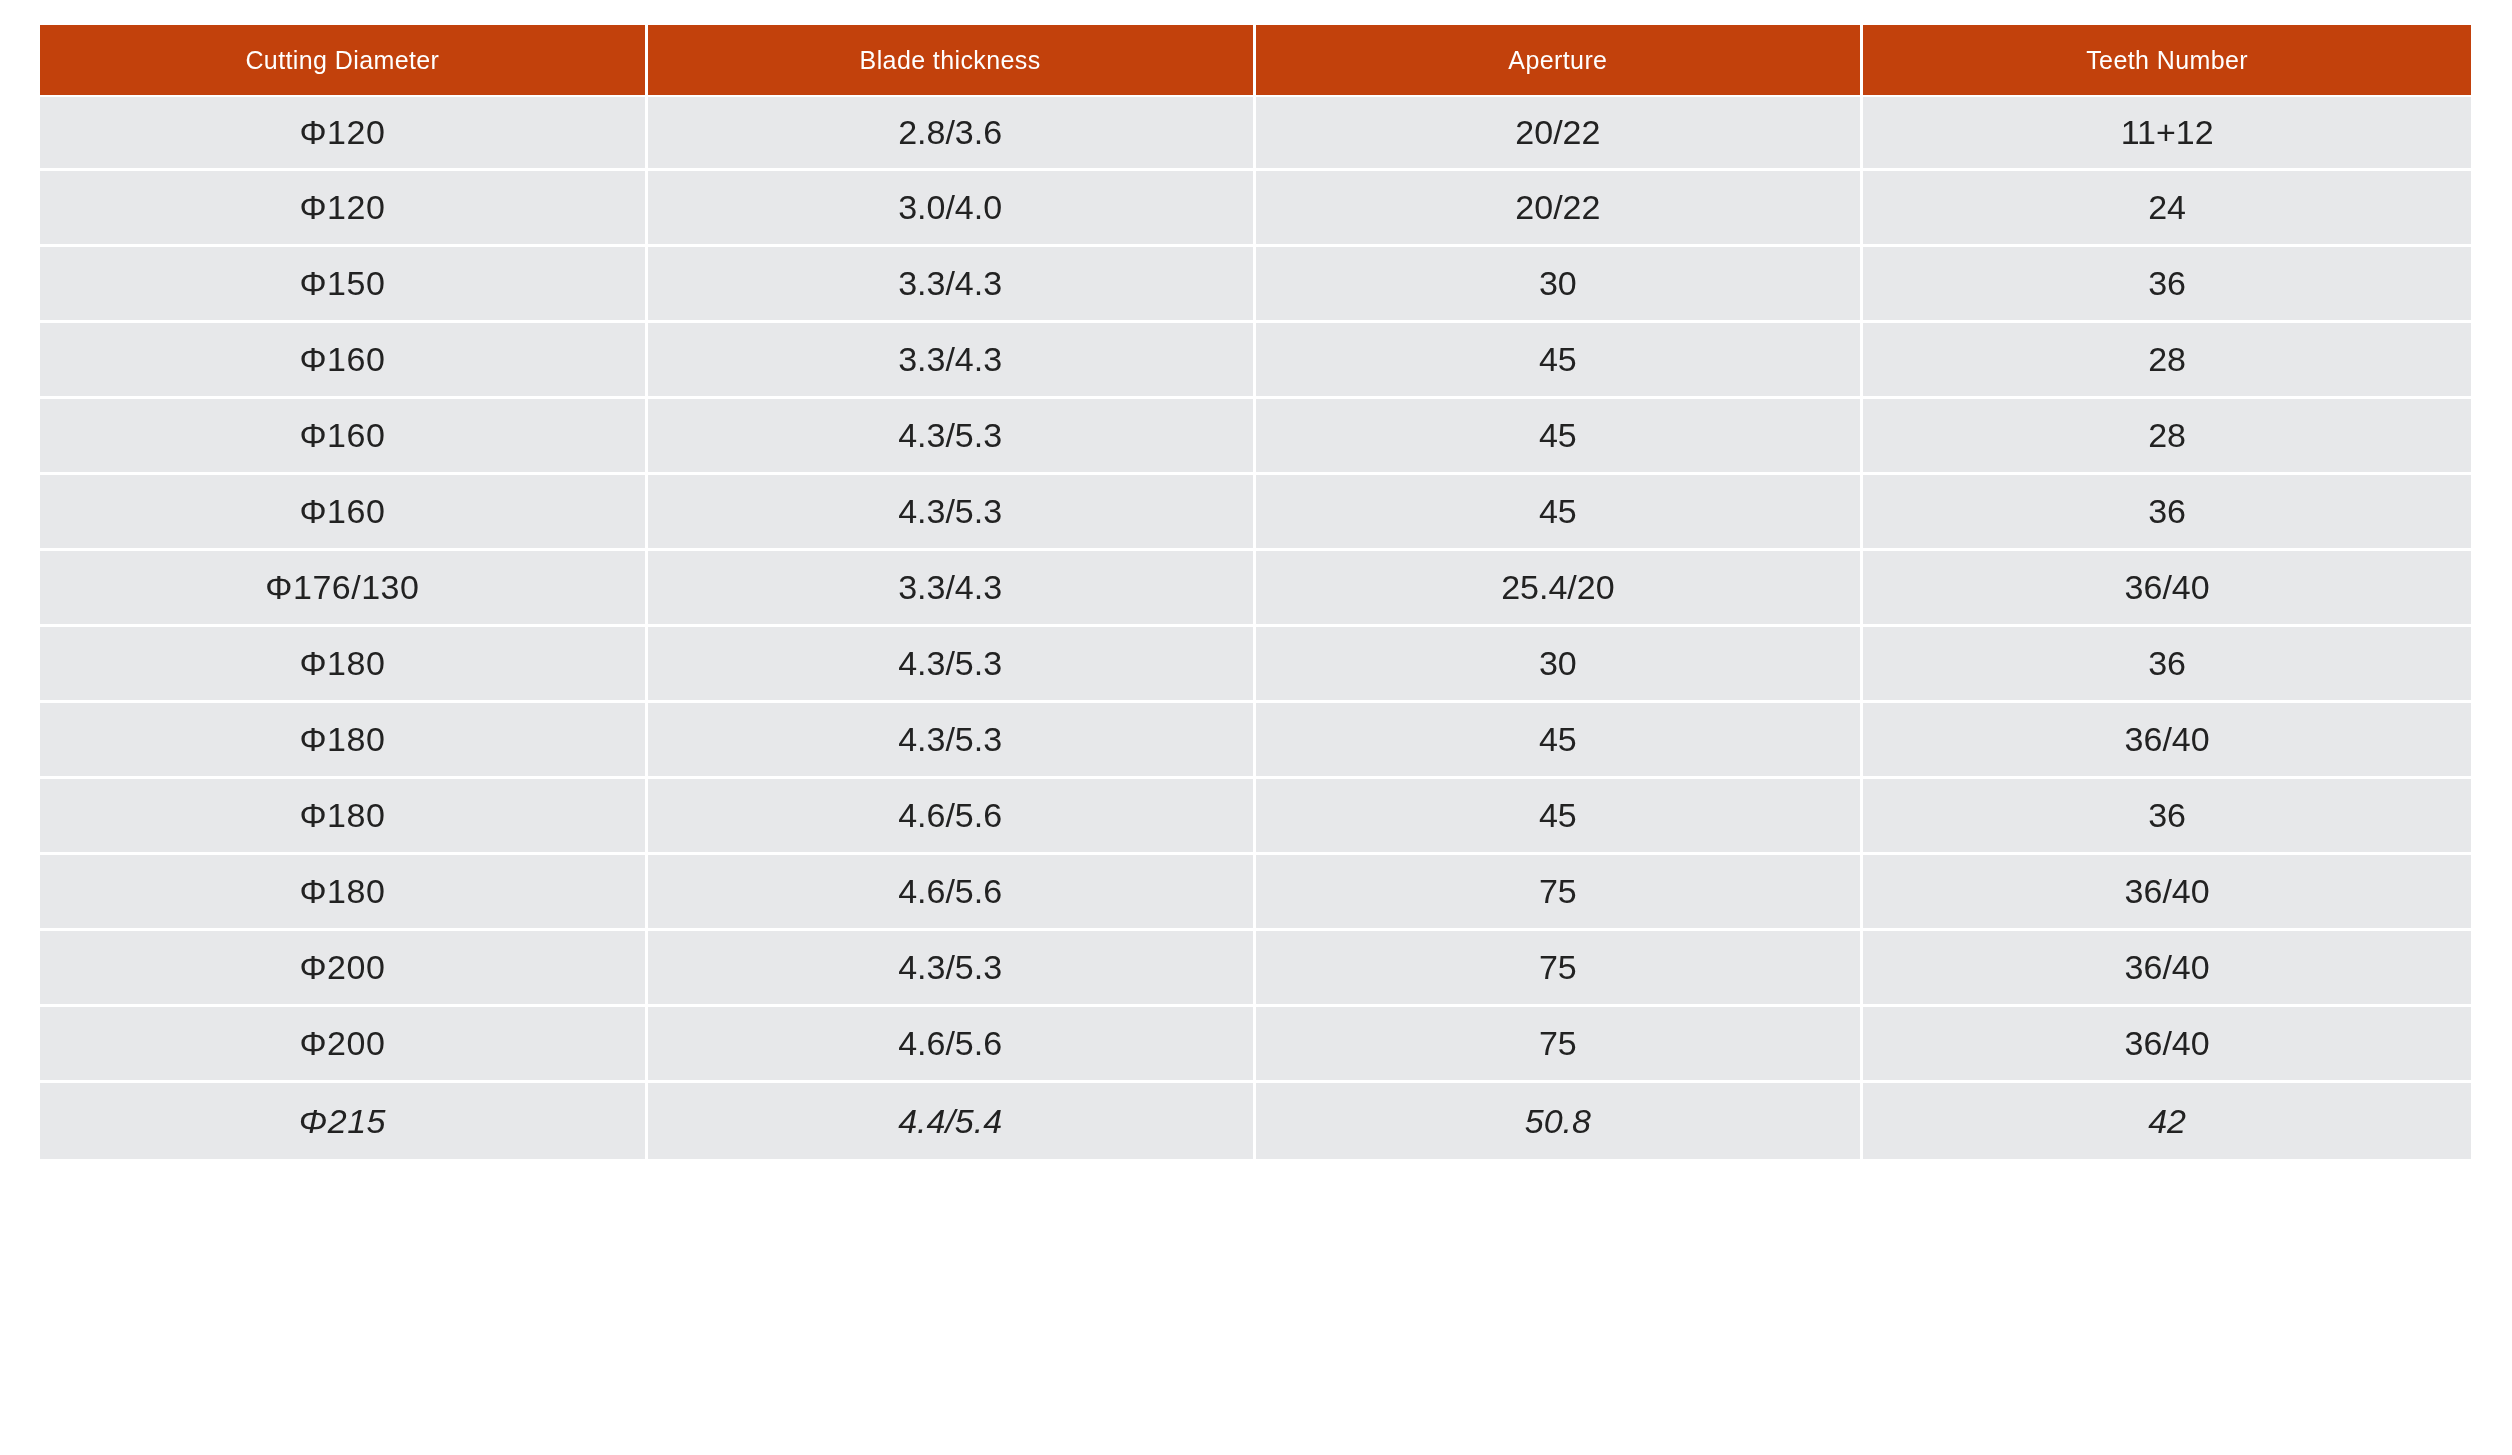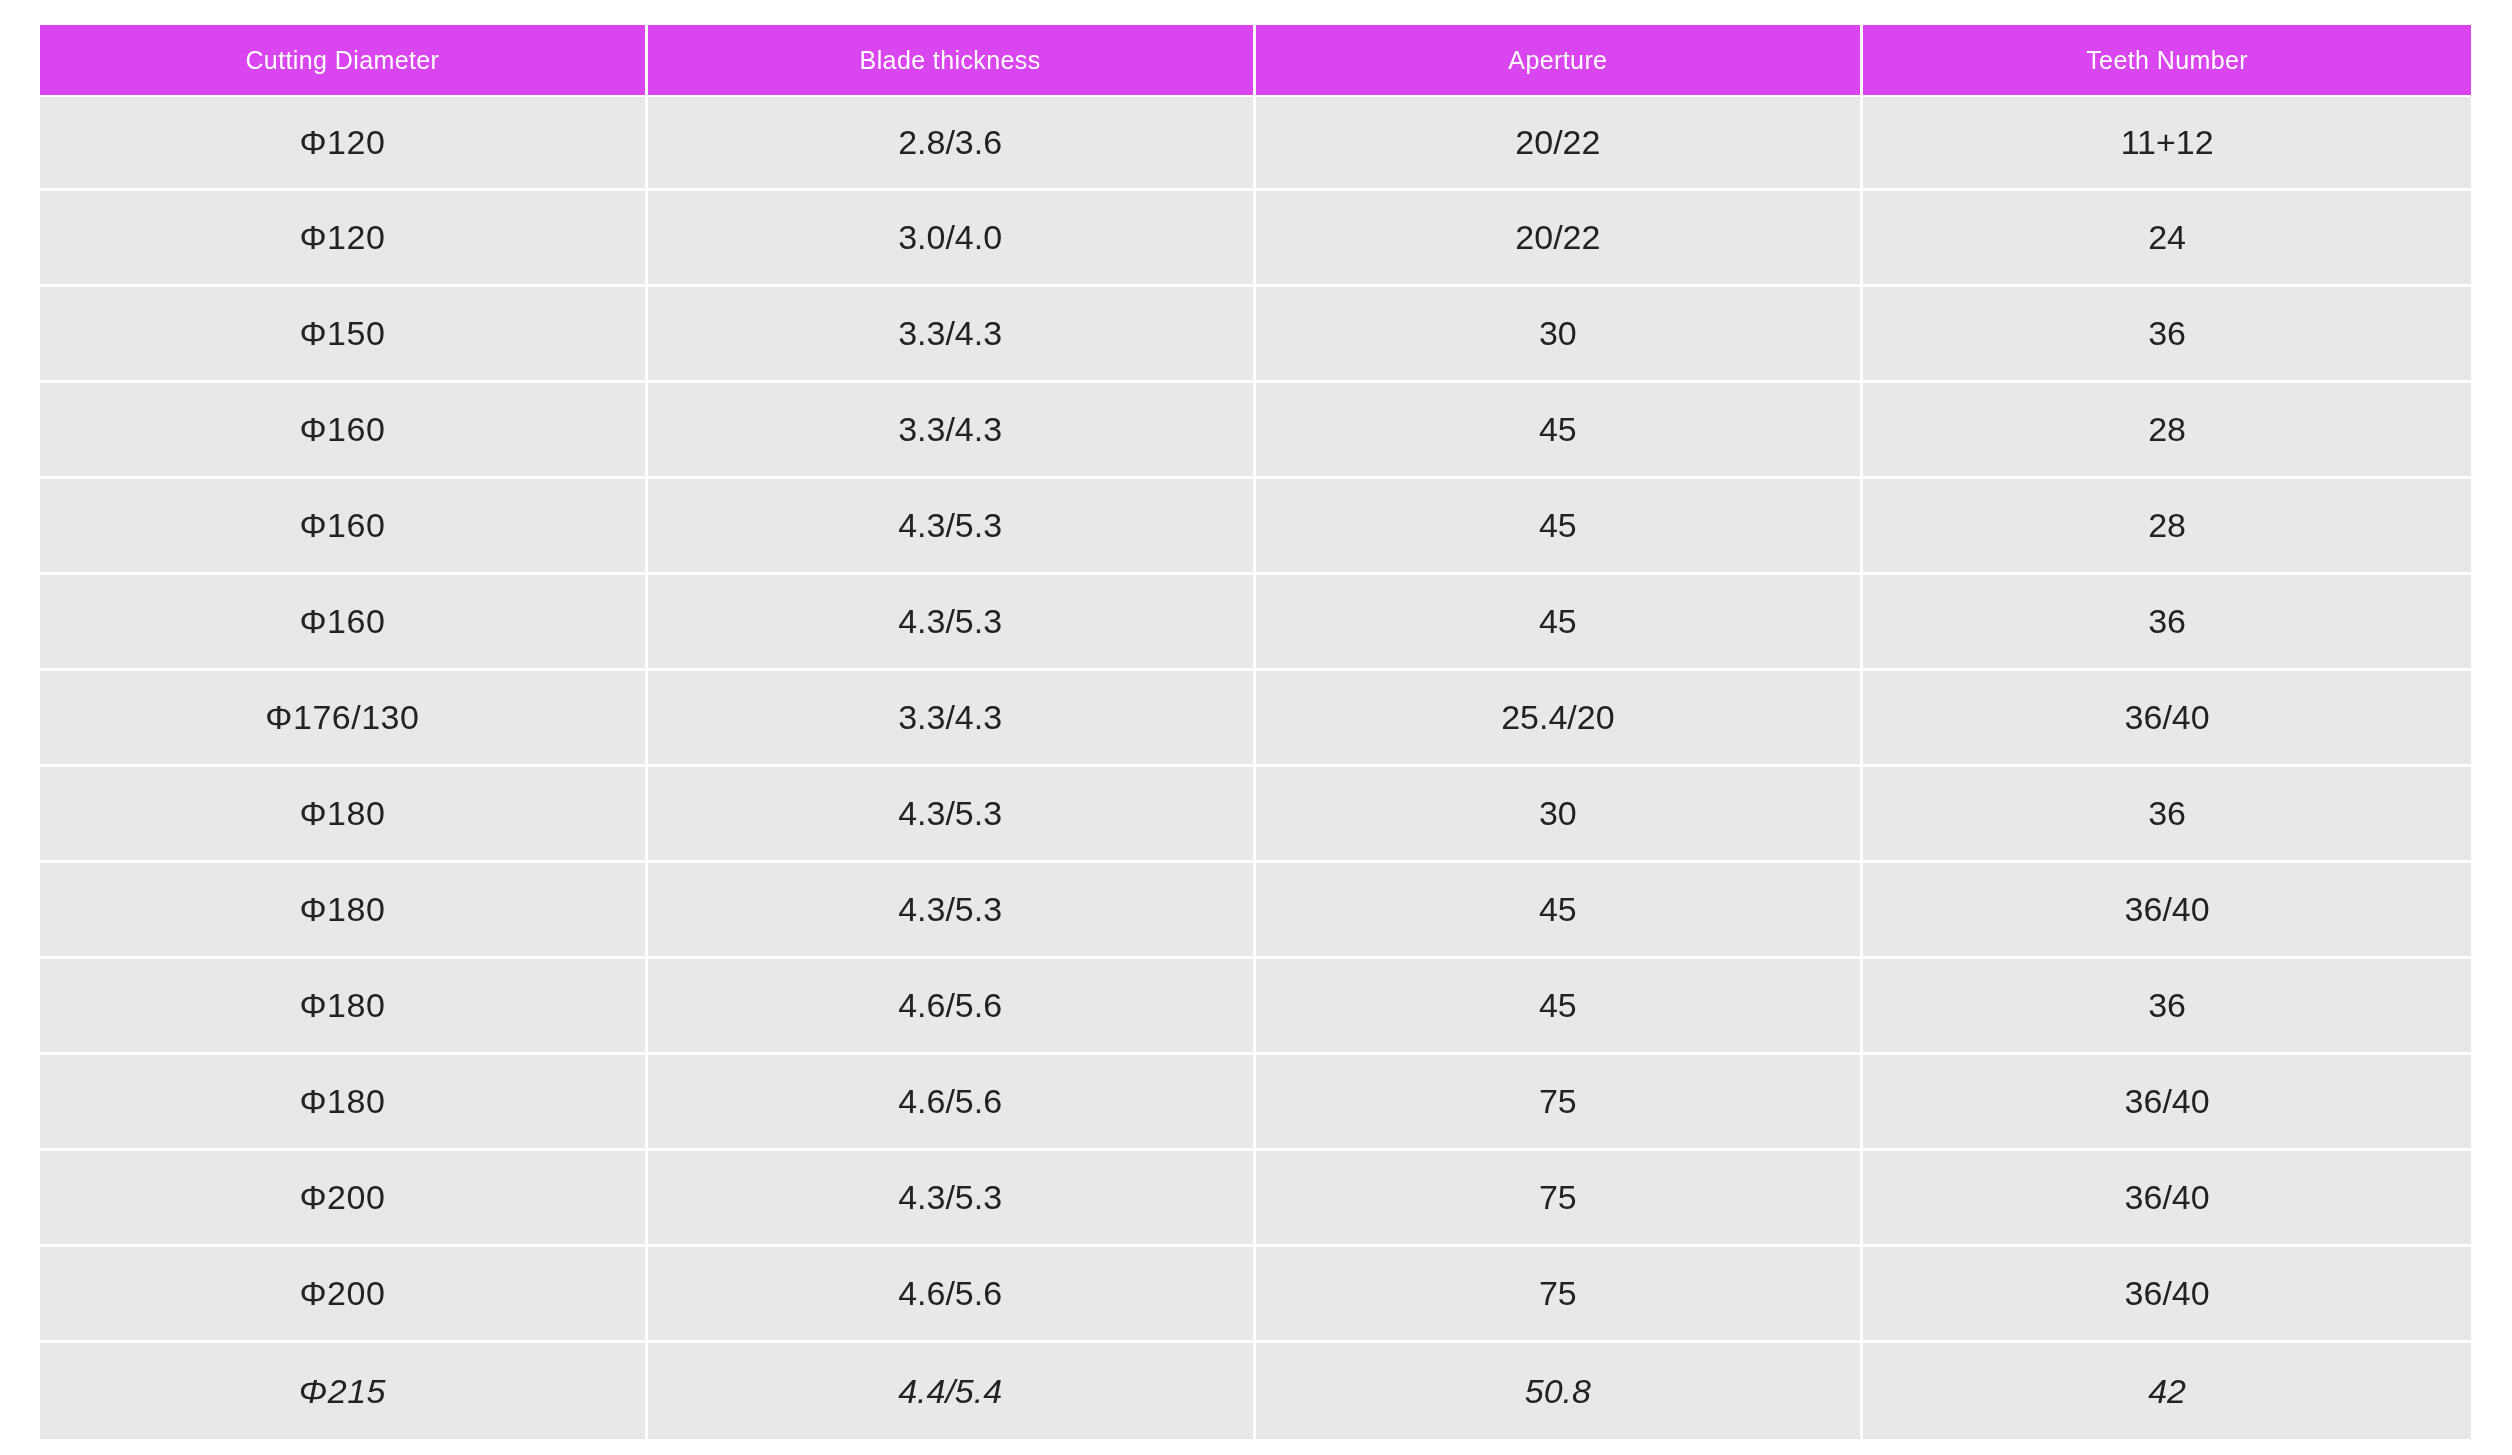--- a/index.html
+++ b/index.html
@@ -29,40 +29,40 @@
     top: 25px;
     width: 2431px;
     border-collapse: separate;
     border-spacing: 0;
     table-layout: fixed;
   }
 
   .spec-table col { width: 25%; }
 
   .spec-table thead th {
-    background: #d946ef;
+    background: #c2410c;
     color: #ffffff;
     font-size: 25px;
     font-weight: 400;
     letter-spacing: 0.4px;
     height: 70px;
     text-align: center;
     vertical-align: middle;
     padding: 0;
     border-right: 3.7px solid #ffffff;
     box-sizing: border-box;
   }
   .spec-table thead th:last-child { border-right: 0; }
 
   .spec-table tbody td {
     background: #e7e8ea;
     color: #222222;
     font-size: 34px;
     font-weight: 400;
-    height: 96px;
+    height: 76px;
     text-align: center;
     vertical-align: middle;
     padding: 5px;
     border-right: 3.7px solid #ffffff;
     border-bottom: 3.7px solid #ffffff;
     box-sizing: border-box;
     white-space: nowrap;
   }
   .spec-table tbody td:last-child { border-right: 0; }
   .spec-table tbody tr:last-child td { border-bottom: 0; font-style: italic; }

